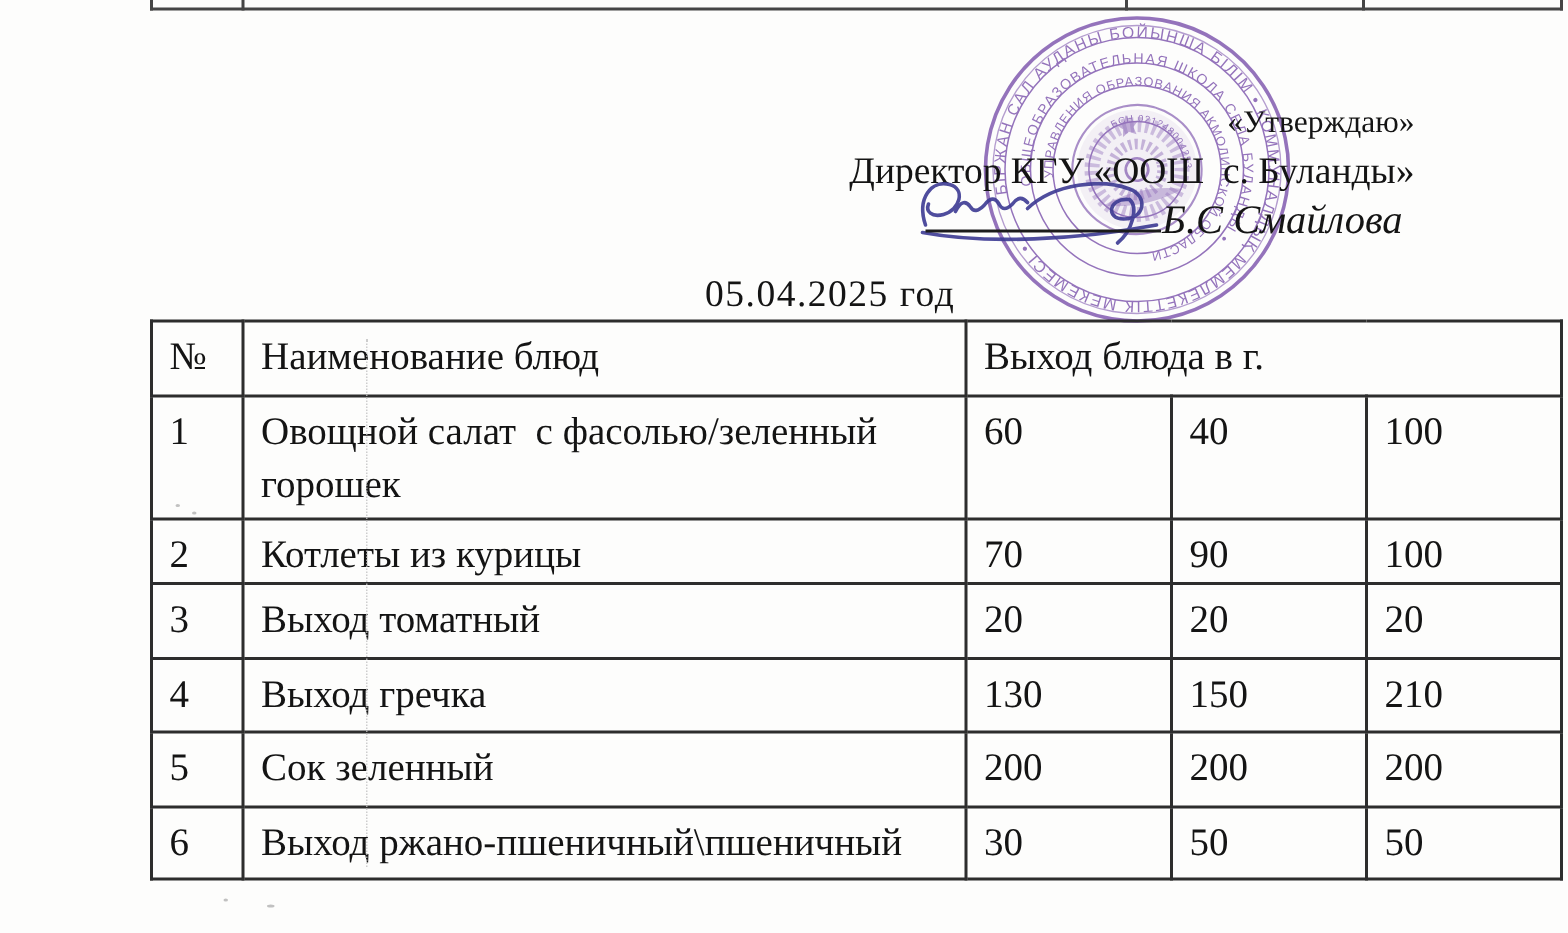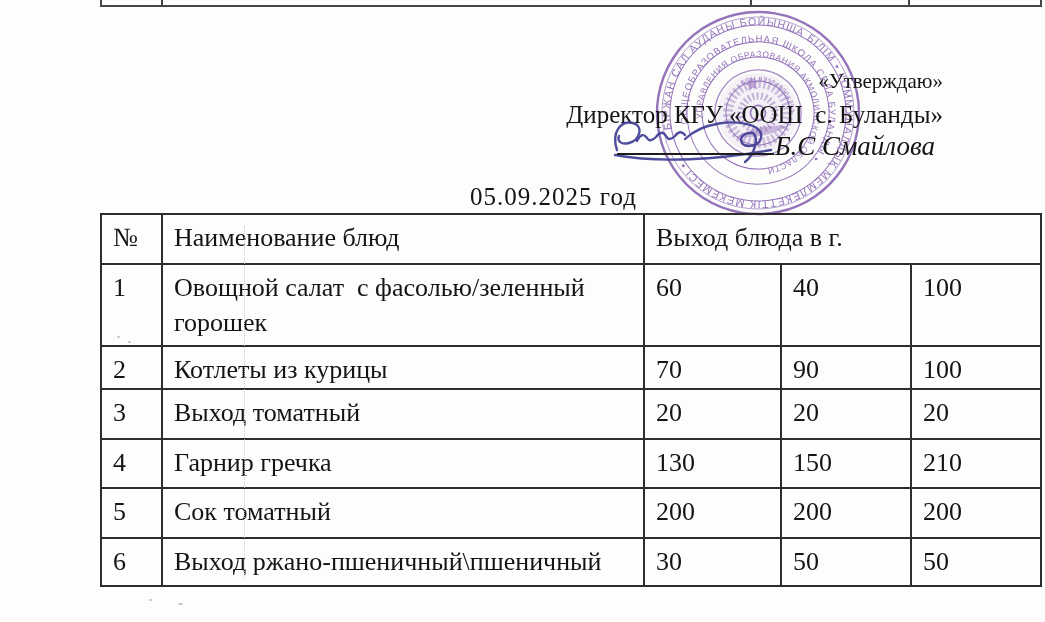--- a/index.html
+++ b/index.html
@@ -92,21 +92,21 @@
     <g fill="none" stroke="#3d3a93" stroke-width="2.4" stroke-linecap="round" opacity="0.9">
       <path d="M14,40 C8,22 18,10 30,13 C41,16 37,30 26,33 C18,35 14,31 16,26"></path>
       <path d="M34,31 q5,-10 10,-3 q3,5 9,-1 q6,-8 10,-1 q3,6 9,0 q5,-7 10,-1"></path>
       <path d="M82,29 C100,12 132,9 150,16 C163,21 160,36 146,36 C134,36 136,22 149,23"></path>
       <path d="M150,23 C156,28 152,44 142,52"></path>
       <path d="M12,45 C55,53 115,50 168,40"></path>
     </g>
   </svg>
   <div class="sig-underline"></div>
 
-  <div class="date-line">05.09.2025 год</div>
+  <div class="date-line">05.04.2025 год</div>
 
   <table class="menu">
     <colgroup>
       <col style="width:61px">
         <col style="width:482px">
       <col style="width:137px">
         <col style="width:130px">
         <col style="width:130px">
     </colgroup>
     <thead>
@@ -133,28 +133,28 @@
       </tr>
       <tr style="height:50px">
         <td>3</td>
         <td>Выход томатный</td>
         <td>20</td>
         <td>20</td>
         <td>20</td>
       </tr>
       <tr style="height:49px">
         <td>4</td>
-        <td>Гарнир гречка</td>
+        <td>Выход гречка</td>
         <td>130</td>
         <td>150</td>
         <td>210</td>
       </tr>
       <tr style="height:50px">
         <td>5</td>
-        <td>Сок томатный</td>
+        <td>Сок зеленный</td>
         <td>200</td>
         <td>200</td>
         <td>200</td>
       </tr>
       <tr style="height:48px">
         <td>6</td>
         <td>Выход ржано-пшеничный\пшеничный</td>
         <td>30</td>
         <td>50</td>
         <td>50</td>

